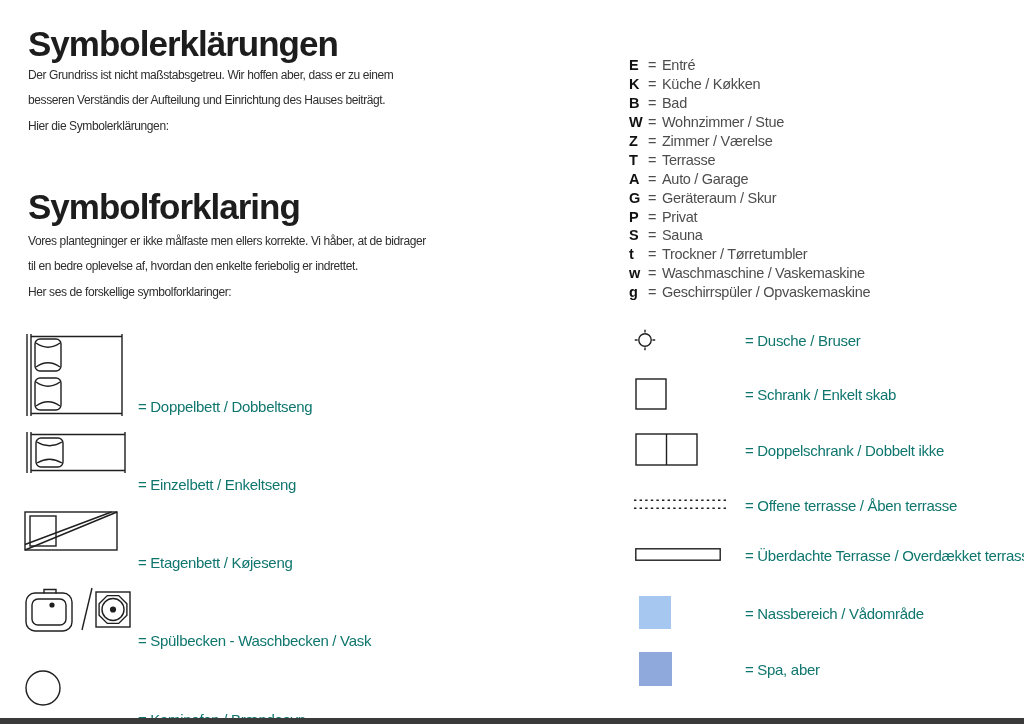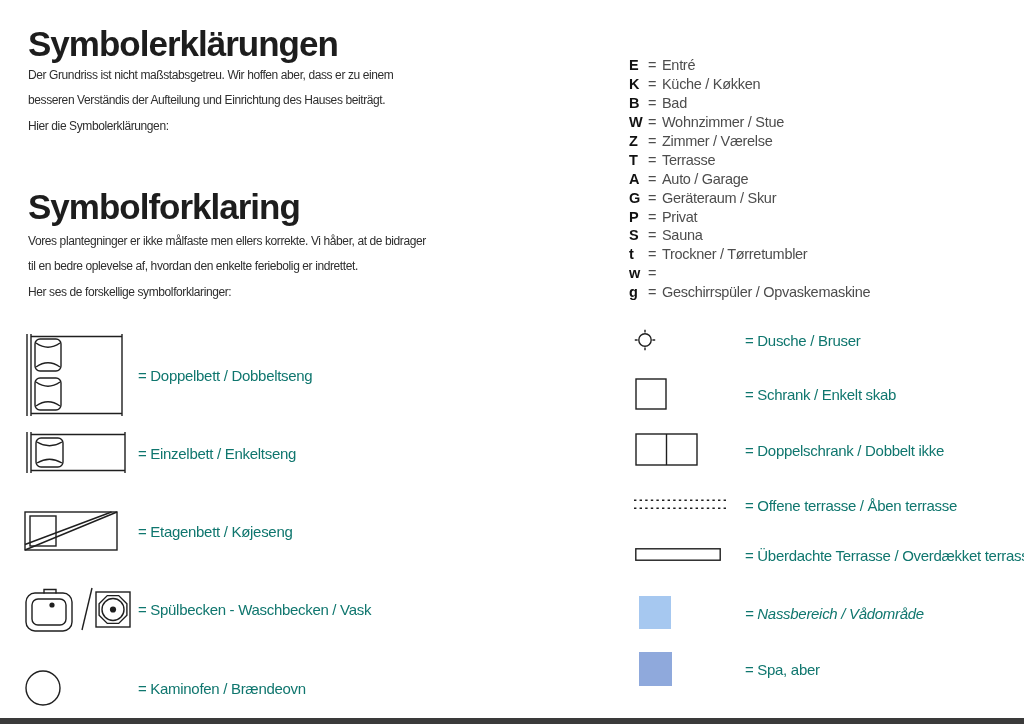--- a/index.html
+++ b/index.html
@@ -28,40 +28,40 @@
   .ab-eq{width:14px;color:#4d4d4d;}
   .ab-label{color:#4d4d4d;}
 
   
   .srow{position:absolute;}
   .sicon{position:absolute;left:0;top:0;display:block;}
   .slabel{
     position:absolute;top:50%;transform:translateY(-50%);
     white-space:nowrap;color:#0f766e;font-size:15px;letter-spacing:-0.3px;
   }
-  .srow.left .slabel{left:114px;}
+  .srow.left .slabel{left:114px;margin-top:31px;}
   .srow.right .slabel{left:112px;}
 
   
   #lrow0{left:24px;top:334px;width:420px;height:82px;}
   #lrow1{left:24px;top:432px;width:420px;height:41px;}
   #lrow2{left:24px;top:511px;width:420px;height:40px;}
   #lrow3{left:24px;top:586px;width:420px;height:46px;}
   #lrow4{left:24px;top:669px;width:420px;height:38px;text-align:right;}
 
   #rrow0{left:633px;top:329px;width:380px;height:22px;}
   #rrow0 .sicon{left:1px;}
   #rrow1{left:633px;top:378px;width:380px;height:32px;}
   #rrow1 .sicon{left:2px;}
   #rrow2{left:633px;top:433px;width:380px;height:33px;}
   #rrow2 .sicon{left:2px;}
   #rrow3{left:633px;top:497px;width:380px;height:15px;text-align:right;}
   #rrow4{left:633px;top:548px;width:380px;height:13px;}
   #rrow4 .sicon{left:2px;}
-  #rrow5{left:633px;top:596px;width:380px;height:33px;font-style:italic;}
+  #rrow5{left:633px;top:596px;width:380px;height:33px;}
   #rrow5 .sicon{left:6px;width:32px;height:33px;}
   #rrow6{left:633px;top:652px;width:380px;height:34px;}
   #rrow6 .sicon{left:6px;width:33px;height:34px;}
 
   svg{display:block;}
   svg .ln{fill:none;stroke:#1f1f1f;stroke-width:1.4;stroke-linecap:butt;}
   svg .fl{fill:#1f1f1f;stroke:none;}
 
   #footer-bar{position:absolute;left:0;right:0;bottom:0;height:6px;}
 </style>
@@ -136,20 +136,21 @@
       <span class="ab-label">Sauna</span>
     </div>
     <div class="ab-row">
       <span class="ab-letter">t</span>
       <span class="ab-eq">=</span>
       <span class="ab-label">Trockner / Tørretumbler</span>
     </div>
     <div class="ab-row">
       <span class="ab-letter">w</span>
       <span class="ab-eq">=</span>
+      <span class="ab-label">Waschmaschine / Vaskemaskine</span>
     </div>
     <div class="ab-row">
       <span class="ab-letter">g</span>
       <span class="ab-eq">=</span>
       <span class="ab-label">Geschirrspüler / Opvaskemaskine</span>
     </div>
   </div>
 
 <div class="srow left" id="lrow0">
   <span class="sicon">

